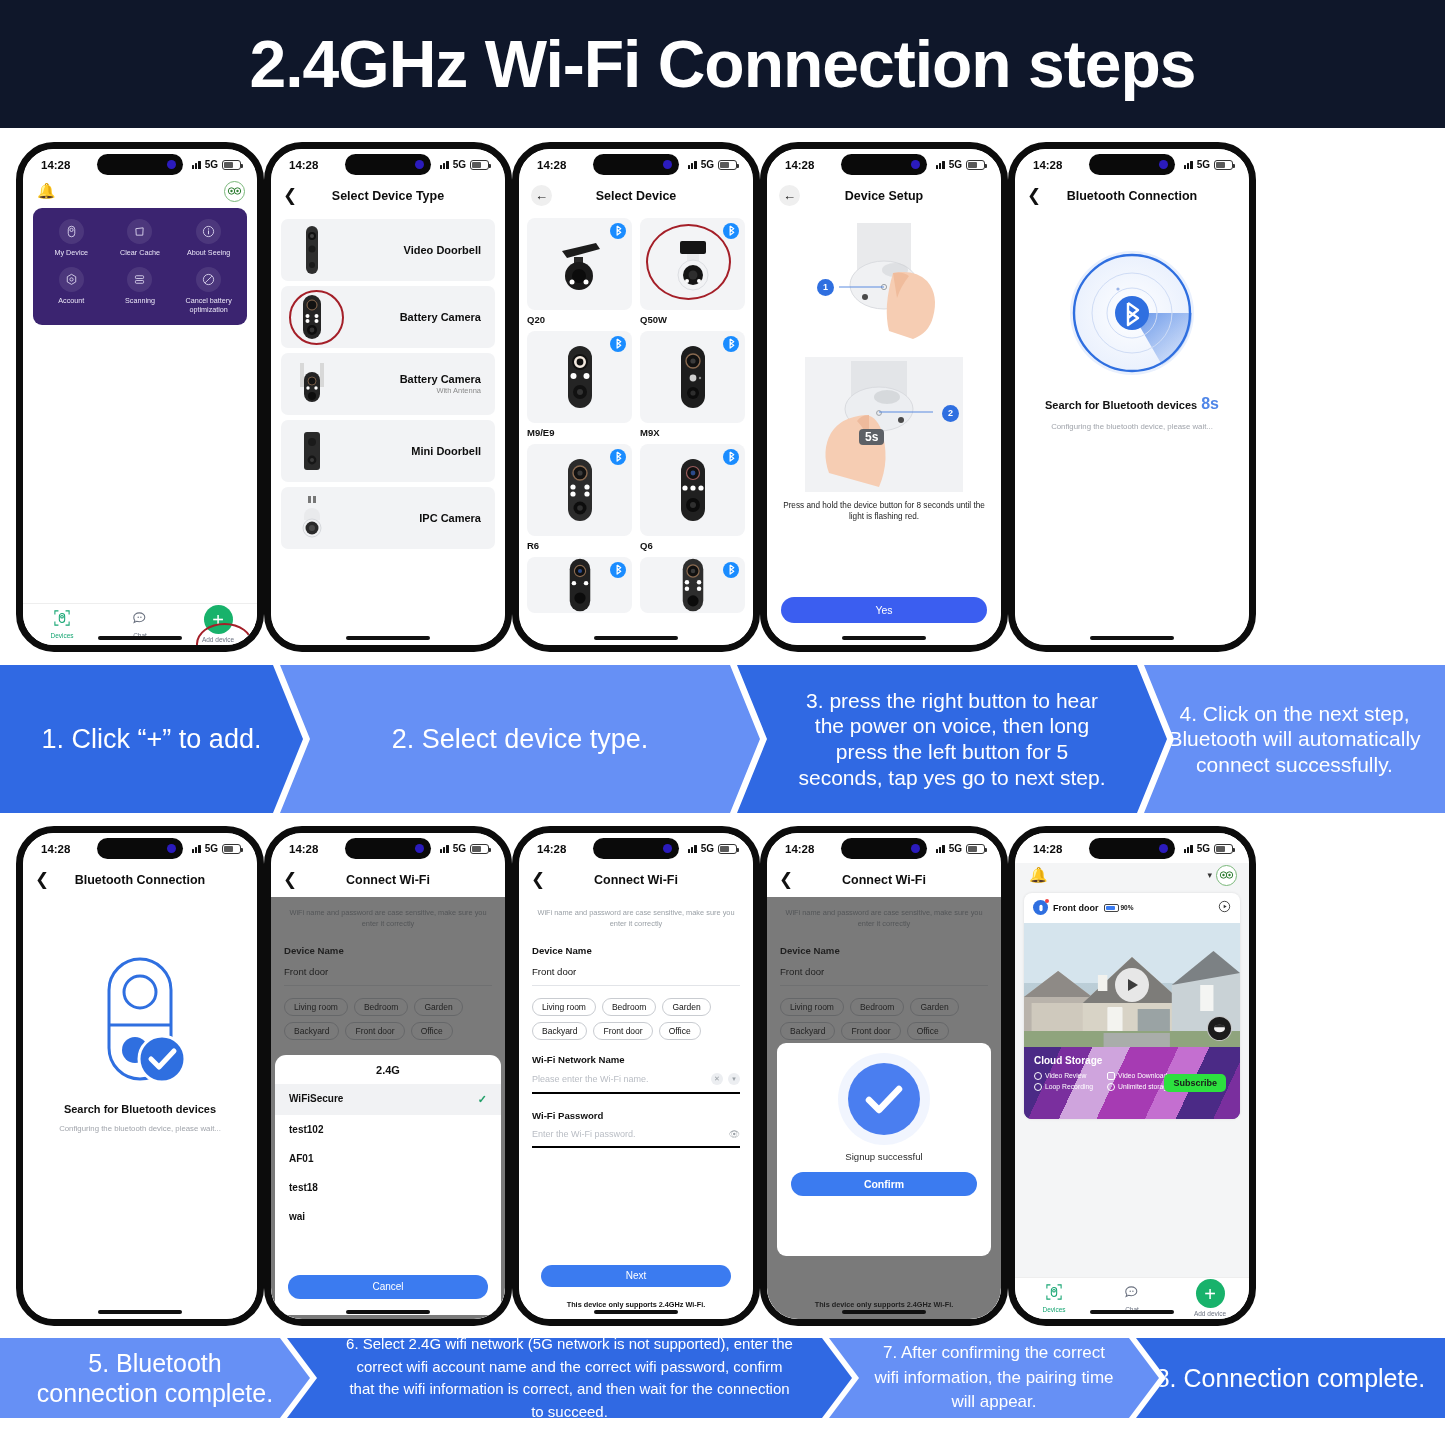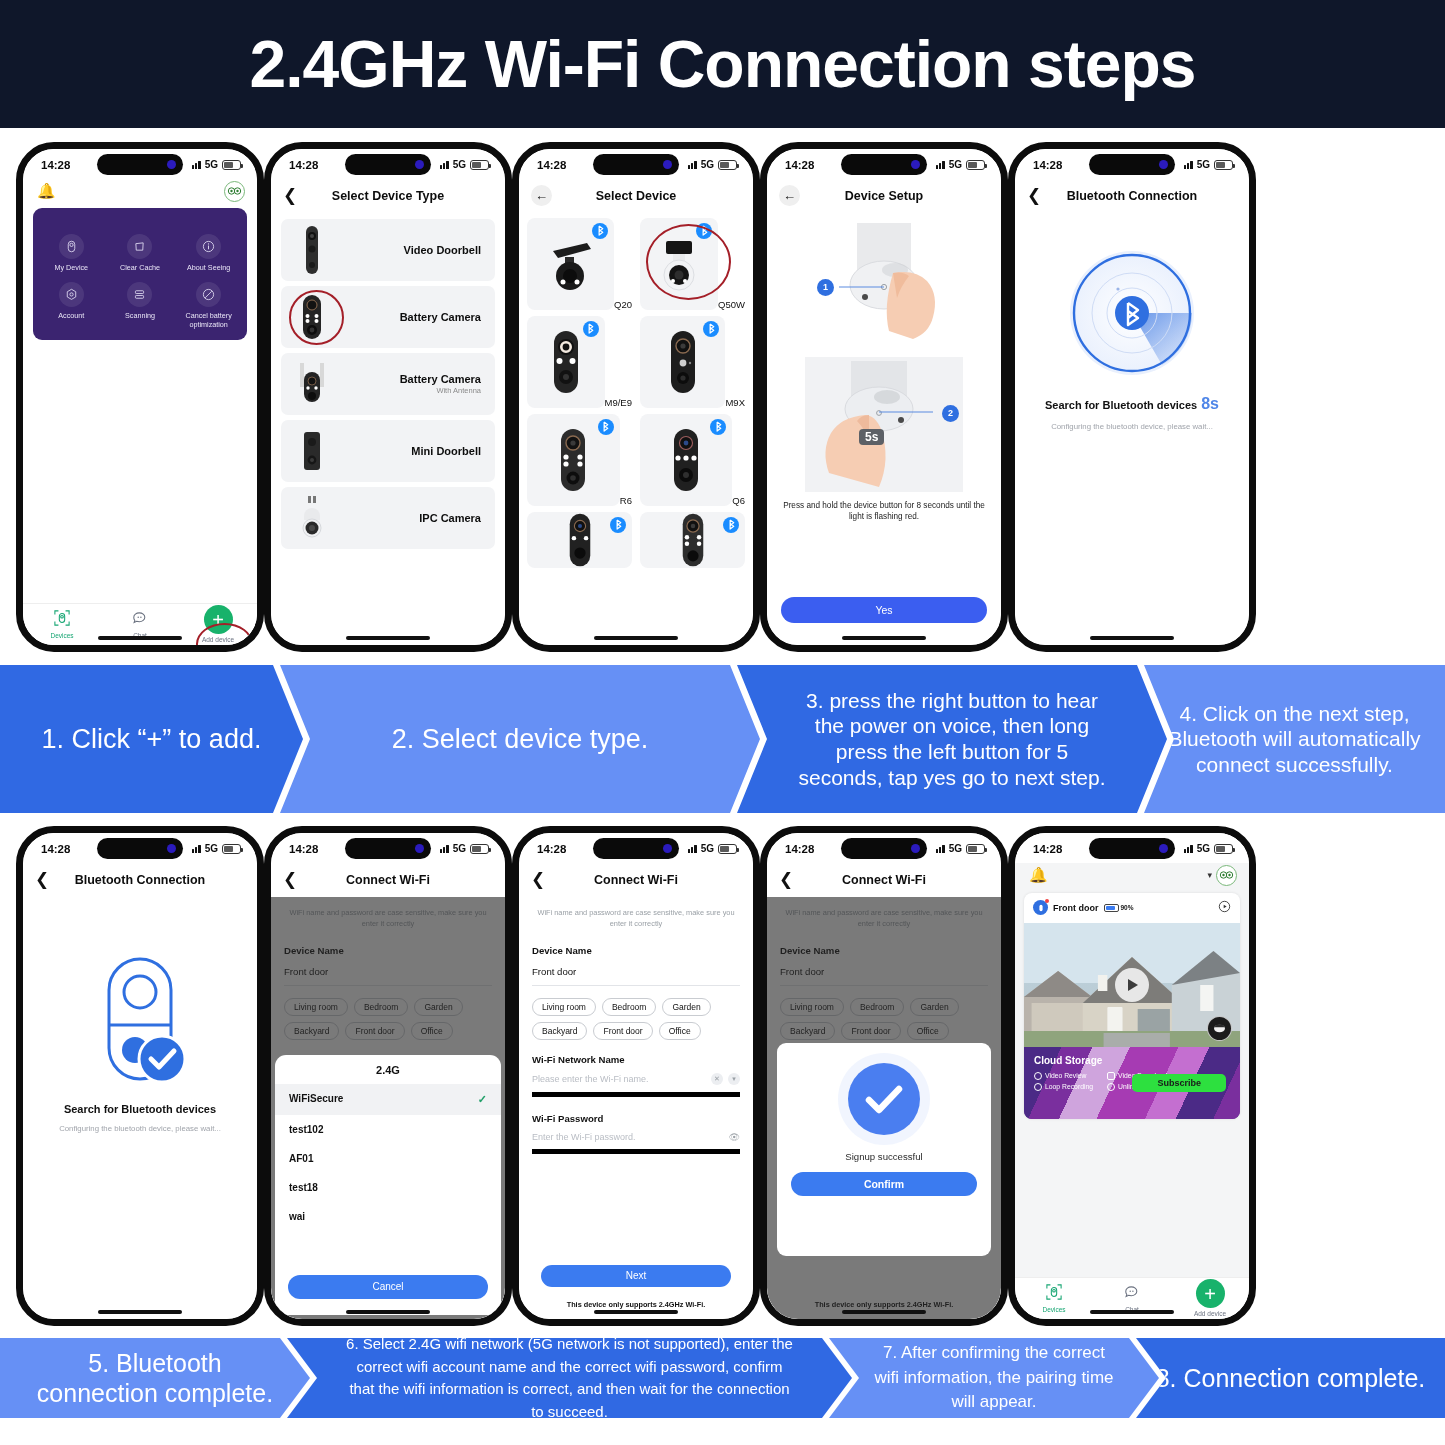--- a/index.html
+++ b/index.html
@@ -117,21 +117,21 @@
   }
   .bell { font-size: 15px; color: #4b5563; }
   .avatar-ic {
     width: 21px; height: 21px; border-radius: 50%;
     border: 1.4px solid #7ab87a; background: #fff;
     display:flex;align-items:center;justify-content:center;
   }
   .panel {
     margin: 2px 10px 8px 10px;
     background: #3b2470; border-radius: 9px;
-    padding: 26px 4px 11px 4px;
+    padding: 11px 4px 11px 4px;
     display: grid; grid-template-columns: repeat(3, 1fr);
     row-gap: 10px;
   }
   .panel-cell { display: flex; flex-direction: column; align-items: center; gap: 4px; }
   .panel-ic {
     width: 25px; height: 25px; border-radius: 50%;
     background: rgba(255,255,255,.09);
     display: flex; align-items: center; justify-content: center;
   }
   .panel-ic svg { display:block; }
@@ -161,21 +161,21 @@
     display: flex; align-items: center; padding: 0 14px 0 10px;
     position: relative;
   }
   .dtthumb { width: 42px; height: 52px; display:flex;align-items:center;justify-content:center; }
   .dtlabels { margin-left: auto; text-align: right; }
   .dtname { font-size: 11px; font-weight: bold; color: #0d0d0d; }
   .dtsub { font-size: 7.5px; color: #8b8b8b; margin-top: 1px; }
 
   
   .dvgrid { padding: 5px 8px 0 8px; display: grid; grid-template-columns: 1fr 1fr; gap: 6px 8px; }
-  .dvcell { display: flex; align-items: flex-end; }
+  .dvcell { display: flex; flex-direction: column; align-items: flex-start; font-weight: bold; }
   .dvbox {
     width: 100%; height: 92px; background: #f3f4f6; border-radius: 8px;
     position: relative; display: flex; align-items: center; justify-content: center;
   }
   .bt-badge {
     position: absolute; top: 5px; right: 6px; width: 16px; height: 16px;
     border-radius: 50%; background: #1a8cff;
     display: flex; align-items: center; justify-content: center;
   }
   .dvname { font-size: 9.5px; color: #111; margin-top: 4px; }
@@ -216,21 +216,21 @@
   .wf-hint { font-size: 7.4px; color: #9aa0a6; text-align: center; line-height: 1.5; margin: 6px 4px 16px 4px; }
   .wf-label { font-size: 9.6px; font-weight: bold; color: #111; margin-bottom: 10px; }
   .wf-value { font-size: 9.6px; color: #111; padding-bottom: 8px; border-bottom: 1px solid #e2e4e8; }
   .chips { display: flex; flex-wrap: wrap; gap: 6px; margin-top: 12px; }
   .chip {
     border: 1px solid #c9ccd1; border-radius: 11px; padding: 3px 9px;
     font-size: 8.5px; color: #111; font-weight: 500;
   }
   .wf-field {
     display: flex; align-items: center; gap: 5px;
-    border-bottom: 5px solid #000000; padding-bottom: 7px; margin-top: 2px;
+    border-bottom: 2px solid #000000; padding-bottom: 7px; margin-top: 2px;
   }
   .wf-ph { font-size: 9px; color: #b9bdc4; flex: 1; }
   .ic-circ {
     width: 12px; height: 12px; border-radius: 50%; background: #eceef1;
     display: flex; align-items: center; justify-content: center;
     font-size: 7px; color: #9aa0a6;
   }
   .wf-bottom-note {
     position: absolute; bottom: 10px; left: 0; right: 0; text-align: center;
     font-size: 7.3px; font-weight: bold; color: #111;
@@ -316,21 +316,21 @@
   }
   .cloud-inner { position: relative; padding: 8px 10px; }
   .cloud-title { color: #fff; font-size: 10px; font-weight: bold; }
   .cloud-feats { display: grid; grid-template-columns: auto auto; gap: 3px 14px; margin-top: 6px; width: fit-content; }
   .cfeat { display: flex; align-items: center; gap: 3px; color: #fff; font-size: 6.8px; }
   .cfeat .ci { width: 8px; height: 8px; border: 1px solid #fff; border-radius: 2px; }
   .cfeat .ci.rnd { border-radius: 50%; }
   .subbtn {
     position: absolute; right: 14px; top: 27px;
     background: #2de03f; color: #1a1a1a; font-size: 9px; font-weight: bold;
-    padding: 4px 25px; border-radius: 5px;
+    padding: 4px 9px; border-radius: 5px;
   }
 
   
   .banner {
     display: flex; width: 1445px; background: #ffffff;
   }
   .band1 { height: 148px; }
   .band2 { height: 80px; }
   .chev {
     position: relative; display: flex; align-items: center; justify-content: center;

